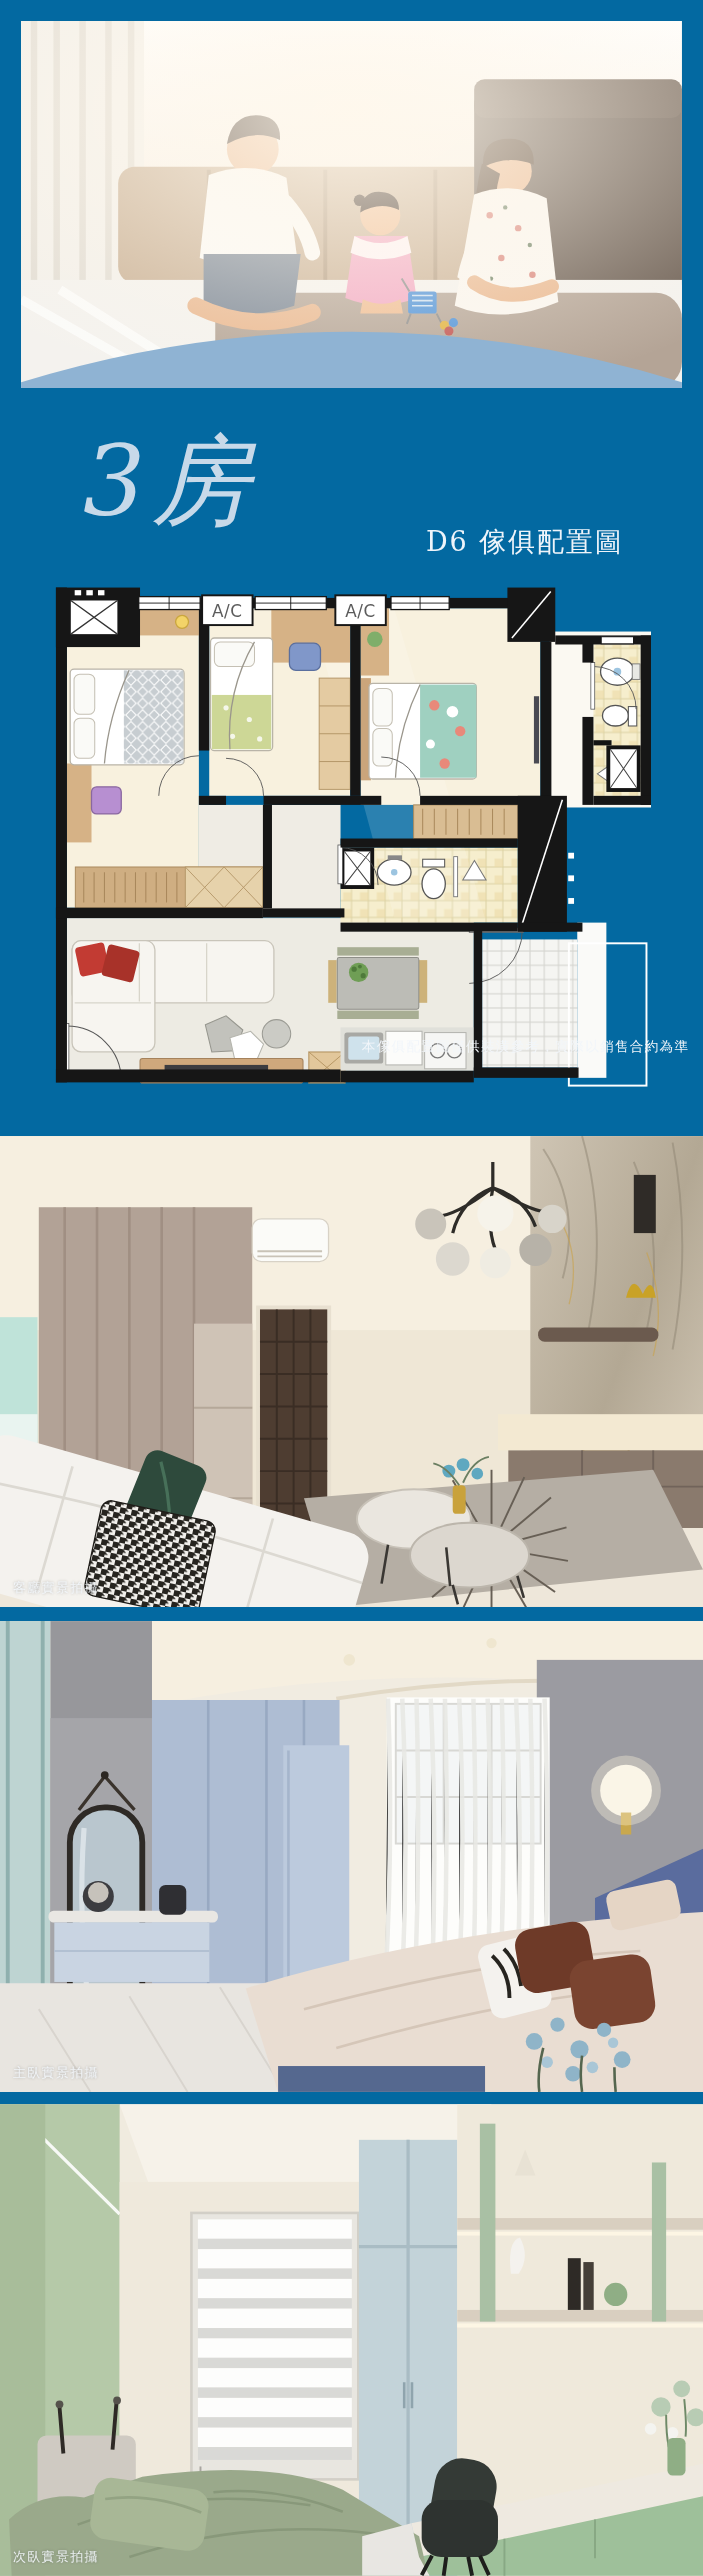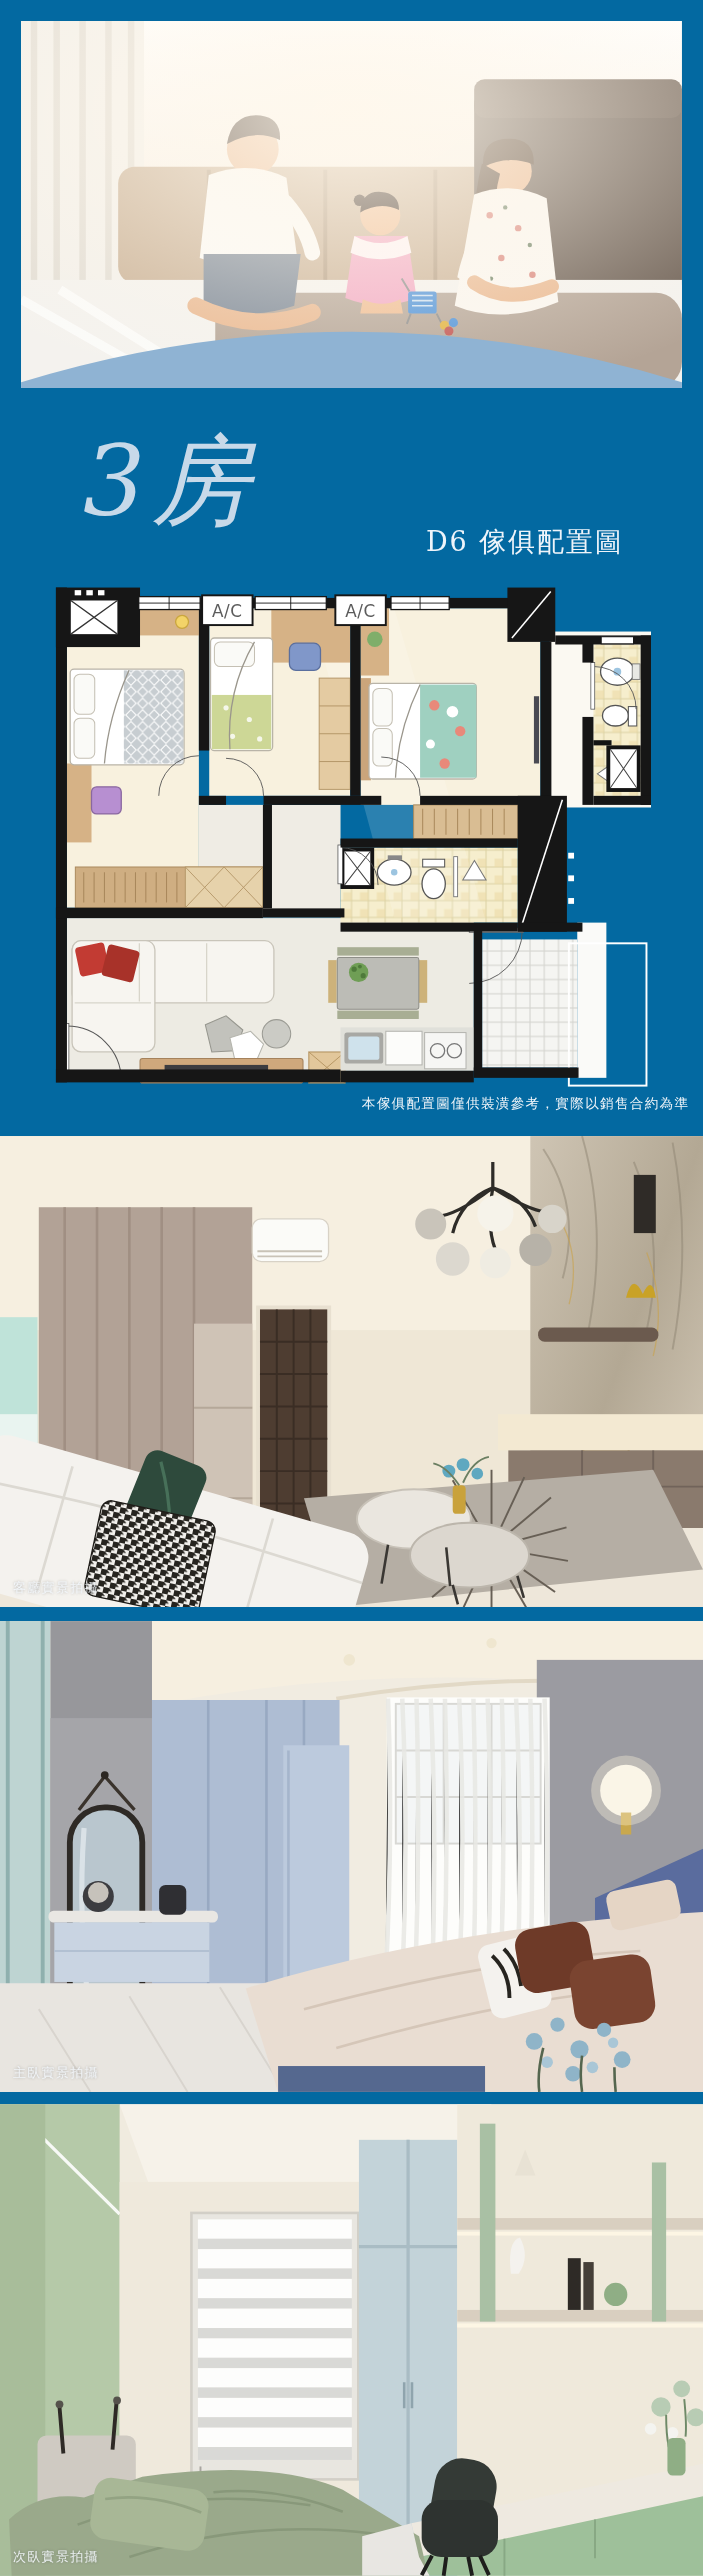--- a/index.html
+++ b/index.html
@@ -5,21 +5,21 @@
   html,body{margin:0;padding:0;}
   .page{position:relative;width:703px;height:2576px;background:#0369a1;overflow:hidden;
         font-family:"DejaVu Sans",sans-serif;}
   .hero{position:absolute;left:21.4px;top:21.4px;width:661px;height:367px;}
   .hero svg{display:block;}
   .title{position:absolute;left:83px;top:432px;font-family:"DejaVu Serif",serif;
          font-size:98px;line-height:1;color:#c7d9e9;letter-spacing:6.5px;font-style:italic;}
   .subtitle{position:absolute;left:426px;top:489px;font-family:"DejaVu Serif",serif;
          font-size:27px;line-height:1;color:#eef4fa;letter-spacing:1.9px;margin-top:39px;}
   .floorplan{position:absolute;left:32px;top:581px;width:619px;height:506px;}
-  .disclaimer{position:absolute;right:13.6px;top:1095px;font-size:13.6px;color:#f2f6fa;
+  .disclaimer{position:absolute;right:13.6px;top:1038px;font-size:13.6px;color:#f2f6fa;
          letter-spacing:1.3px;text-align:right;}
   .photo{position:absolute;left:0;width:608px;}
   .photo svg{display:block;}
   .photo1{top:1136px;height:471px;}
   .photo2{top:1621px;height:471px;}
   .photo3{top:2104px;height:472px;}
   .caption{position:absolute;left:13px;bottom:10.4px;font-size:13px;color:#f2f6fa;
          letter-spacing:1.3px;text-shadow:0 0 3.2px rgba(40,40,40,.35);opacity:.92;}
   text.ac{font-family:"DejaVu Sans",sans-serif;font-size:26px;fill:#5c5c5c;letter-spacing:1px;}
 </style>

